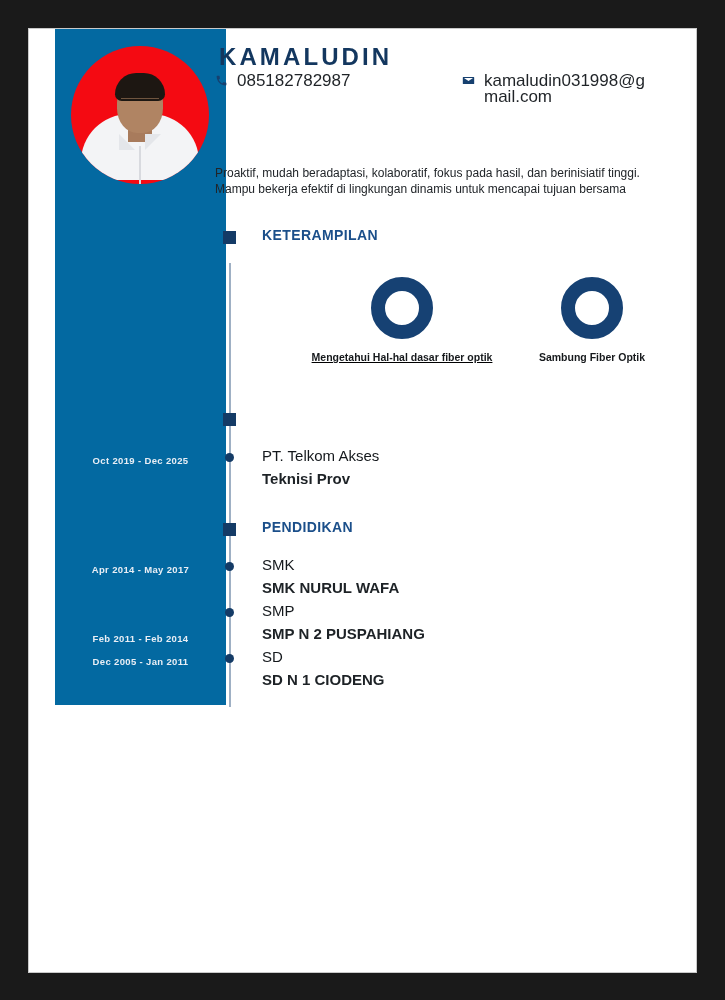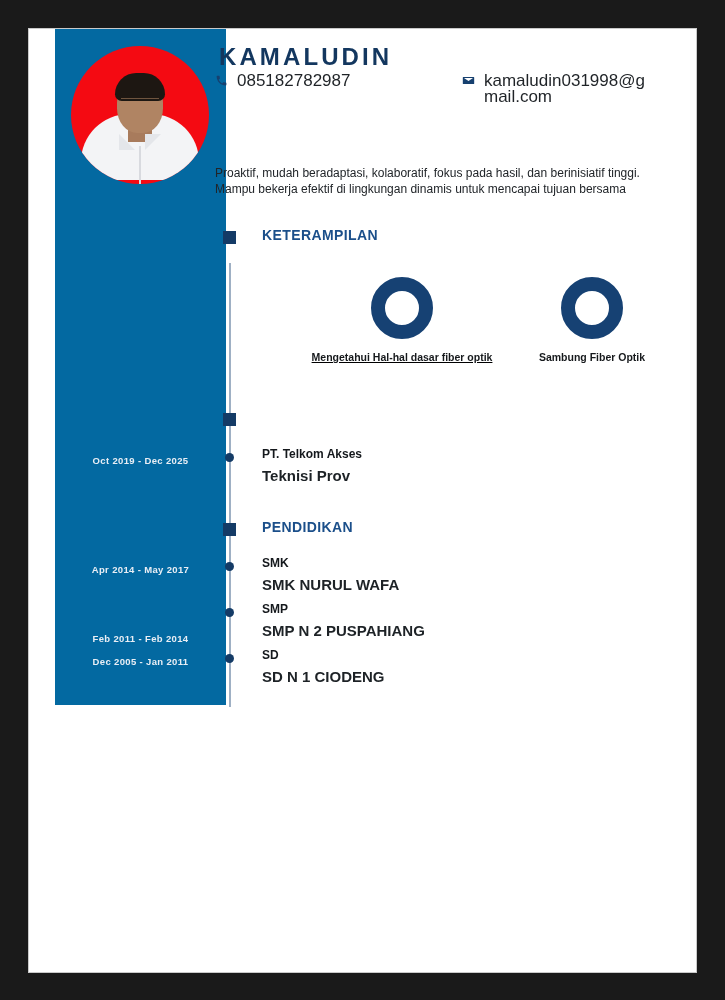--- a/index.html
+++ b/index.html
@@ -238,22 +238,22 @@
     margin-top: 11px;
     font-size: 10.5px;
     font-weight: bold;
     color: #16191c;
     line-height: 14px;
   }
 
   
   .entry { position: absolute; left: 233px; }
   .entry .e-title {
-    font-size: 12px;
-    font-weight: bold;
+    font-size: 15px;
+    font-weight: normal;
     color: #14181c;
     white-space: nowrap;
   }
   .entry .e-sub {
     margin-top: 6px;
     font-size: 15px;
     font-weight: bold;
     color: #1d2226;
     white-space: nowrap;
   }

